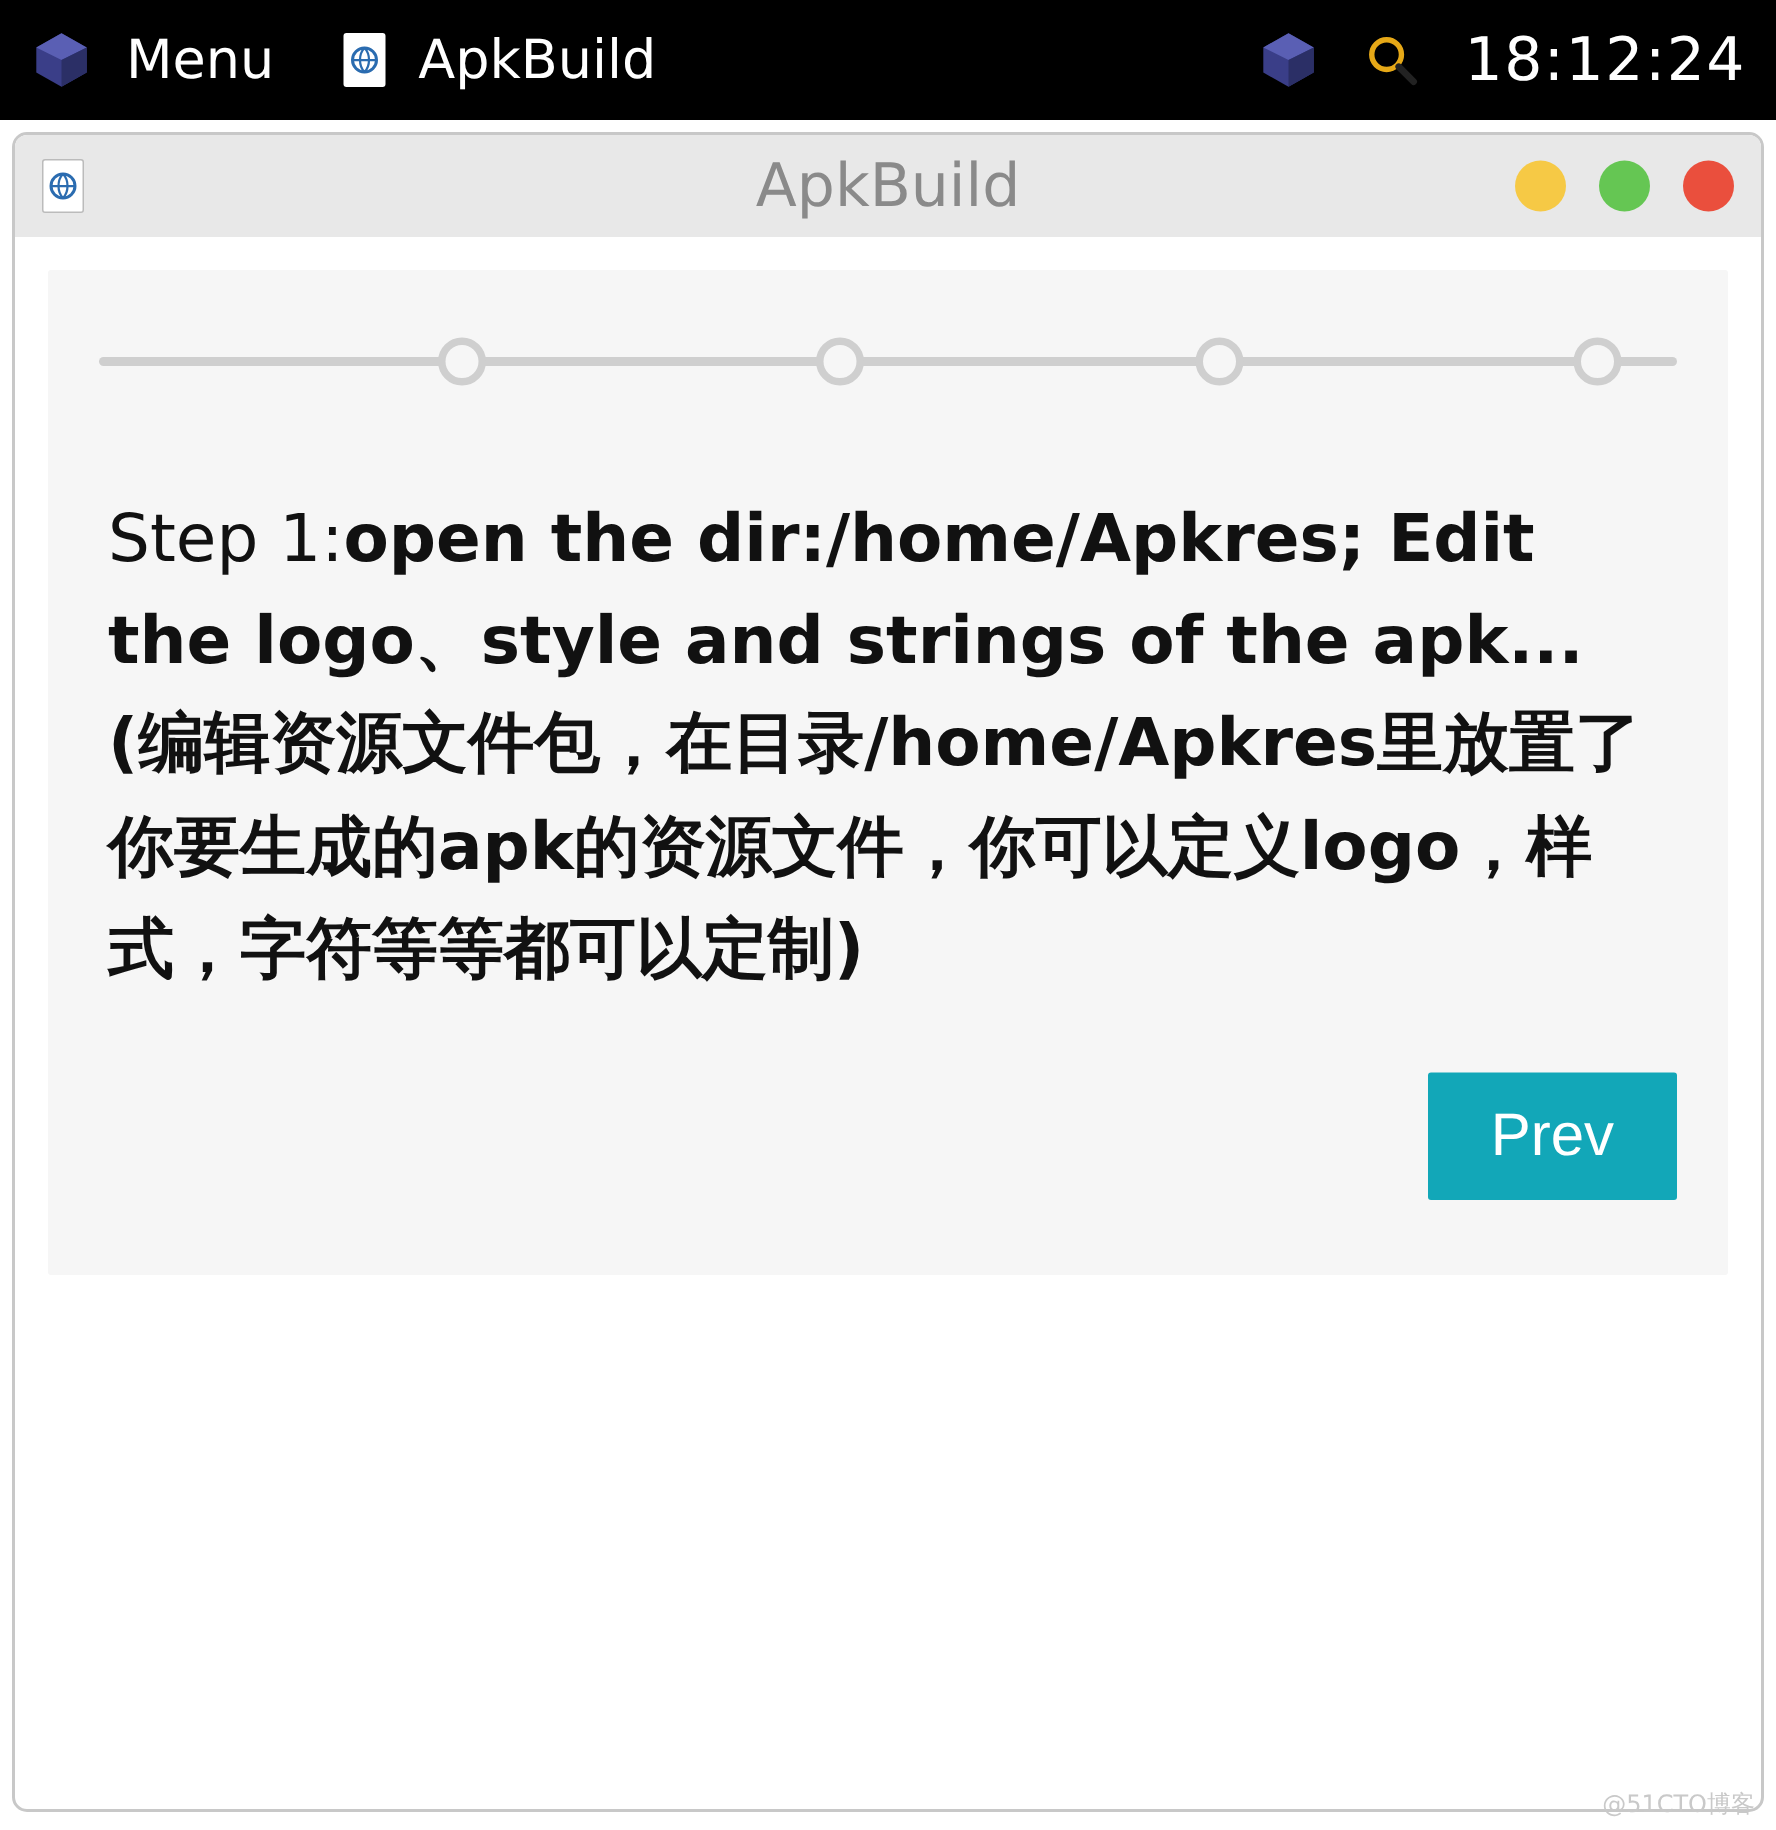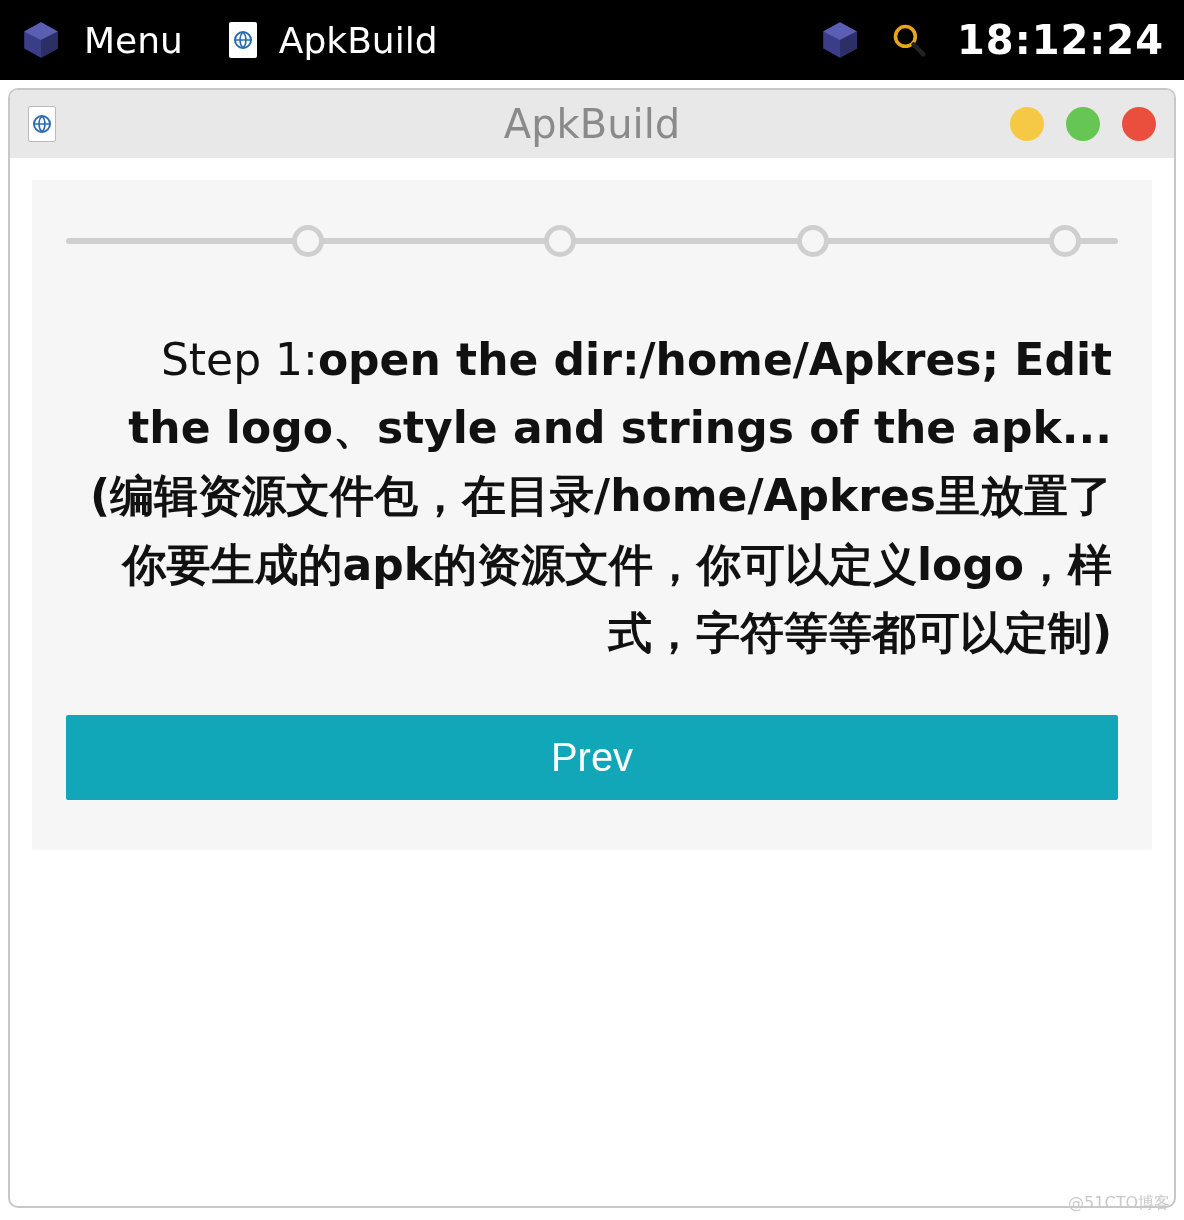--- a/index.html
+++ b/index.html
@@ -25,21 +25,21 @@
   .taskbar-app  { display: flex; align-items: center; gap: 22px; margin-left: 46px; }
   .taskbar-right{ margin-left: auto; display: flex; align-items: center; gap: 30px; }
   .cube-icon svg { width: 42px; height: 42px; display:block; }
   .globe-doc {
     width: 28px; height: 36px; background: #fff;
     display: flex; align-items: center; justify-content: center;
     border-radius: 2px;
   }
   .globe-doc svg { width: 20px; height: 20px; }
   .magnifier-icon svg { width: 36px; height: 36px; display:block; }
-  .clock { font-weight: 700; letter-spacing: 1px; font-size: 40px; }
+  .clock { font-weight: 400; letter-spacing: 1px; font-size: 40px; }
 
   
   .window {
     margin: 8px;
     border: 2px solid #c8c8c8;
     border-radius: 10px;
     background: #fff;
     height: 1120px;
     overflow: hidden;
     display: flex;
@@ -95,29 +95,29 @@
     width: 32px; height: 32px;
     border-radius: 50%;
     background: #f6f6f6;
     border: 5px solid #cfcfcf;
     transform: translateX(-50%);
   }
 
   .step-text {
     font-size: 44px;
     line-height: 1.55;
-    text-align: right;
+    text-align: left;
     color: #111;
     padding: 0 6px 30px;
   }
   .step-text .prefix { font-weight: 400; }
   .step-text .bold   { font-weight: 700; }
   .step-text .cn     { font-weight: 700; }
 
-  .btn-row { display: flex; justify-content: flex-end; gap: 18px; margin-top: 18px; flex-direction: column; }
+  .btn-row { display: flex; justify-content: flex-end; gap: 18px; margin-top: 18px; }
   .btn {
     background: #12a7b8;
     color: #fff;
     border: none;
     font-size: 40px;
     padding: 20px 42px;
     border-radius: 2px;
     cursor: pointer;
   }
 

